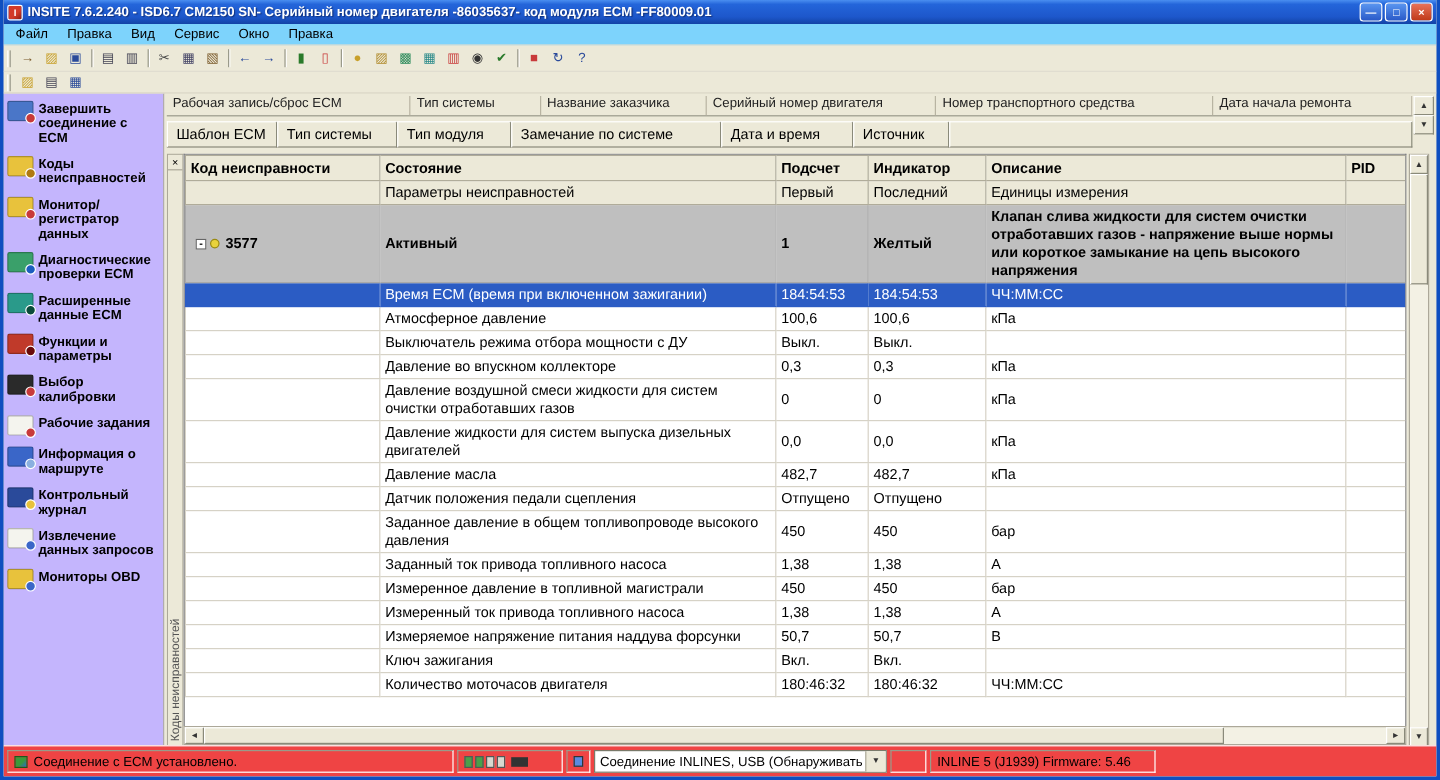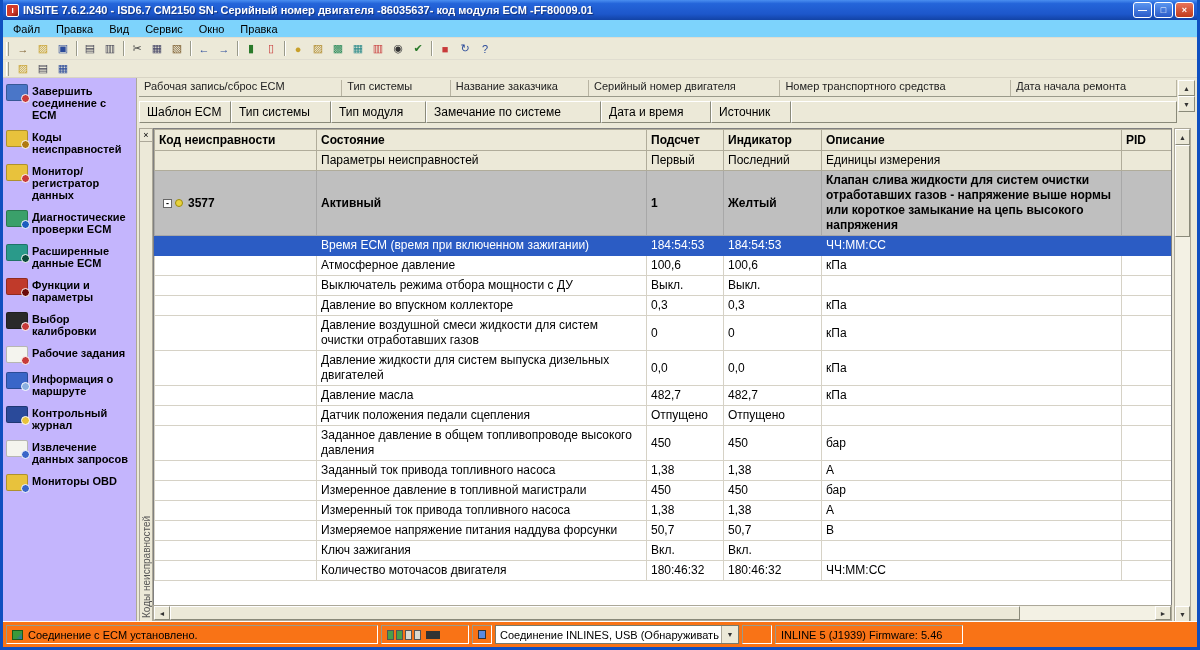--- a/index.html
+++ b/index.html
@@ -64,21 +64,21 @@
   .hscroll{height:16px;width:1019px;background:#f3f1e4;border:1px solid #aca899;display:flex;align-items:stretch}
   .harrow{width:16px;flex:0 0 auto;background:#ECE9D8;border:1px solid;border-color:#fff #8a8a7a #8a8a7a #fff;font-size:7px;display:flex;align-items:center;justify-content:center;color:#333}
   .hthumb{width:850px;flex:0 0 auto;background:#ECE9D8;border:1px solid;border-color:#fff #8a8a7a #8a8a7a #fff}
   .hfill{flex:1}
   .vscroll{width:17px;flex:0 0 auto;display:flex;flex-direction:column;background:#f3f1e4;border:1px solid #aca899;height:495px;margin-left:2px}
   .varrow{height:16px;flex:0 0 auto;background:#ECE9D8;border:1px solid;border-color:#fff #8a8a7a #8a8a7a #fff;font-size:7px;display:flex;align-items:center;justify-content:center;color:#333}
   .vthumb{height:92px;flex:0 0 auto;background:#ECE9D8;border:1px solid;border-color:#fff #8a8a7a #8a8a7a #fff}
   .vfill{flex:1}
 
   
-  .statusbar{height:26px;flex:0 0 auto;display:flex;align-items:center;gap:3px;padding:2px 3px;background:#f97316;border-top:1px solid #fff}
+  .statusbar{height:26px;flex:0 0 auto;display:flex;align-items:center;gap:3px;padding:2px 3px;background:#ef4444;border-top:1px solid #fff}
   .sb-panel{height:19px;border:1px solid;border-color:#9a9a8a #fff #fff #9a9a8a;display:flex;align-items:center;padding:0 5px;font-size:11px;white-space:nowrap;overflow:hidden}
   .sb-msg{width:372px}
   .statusicon{width:11px;height:10px;background:linear-gradient(135deg,#3a9a3a 55%,#2a6ac8);border:1px solid #1a5a1a;margin-right:5px;flex:0 0 auto}
   .battery{width:88px;justify-content:flex-start;gap:2px}
   .bar{width:7px;height:10px;border:1px solid #555}
   .bar.g{background:#4aa04a}.bar.e{background:#d8d8d0}
   .plug{width:14px;height:8px;background:#333;margin-left:3px}
   .pcpanel{width:20px;justify-content:center}
   .pcicon{width:11px;height:9px;border:1px solid #333;background:#5a8ae0}
   .combo{width:244px;height:19px;border:1px solid #7a7a6a;background:#fff;display:flex;align-items:center}

